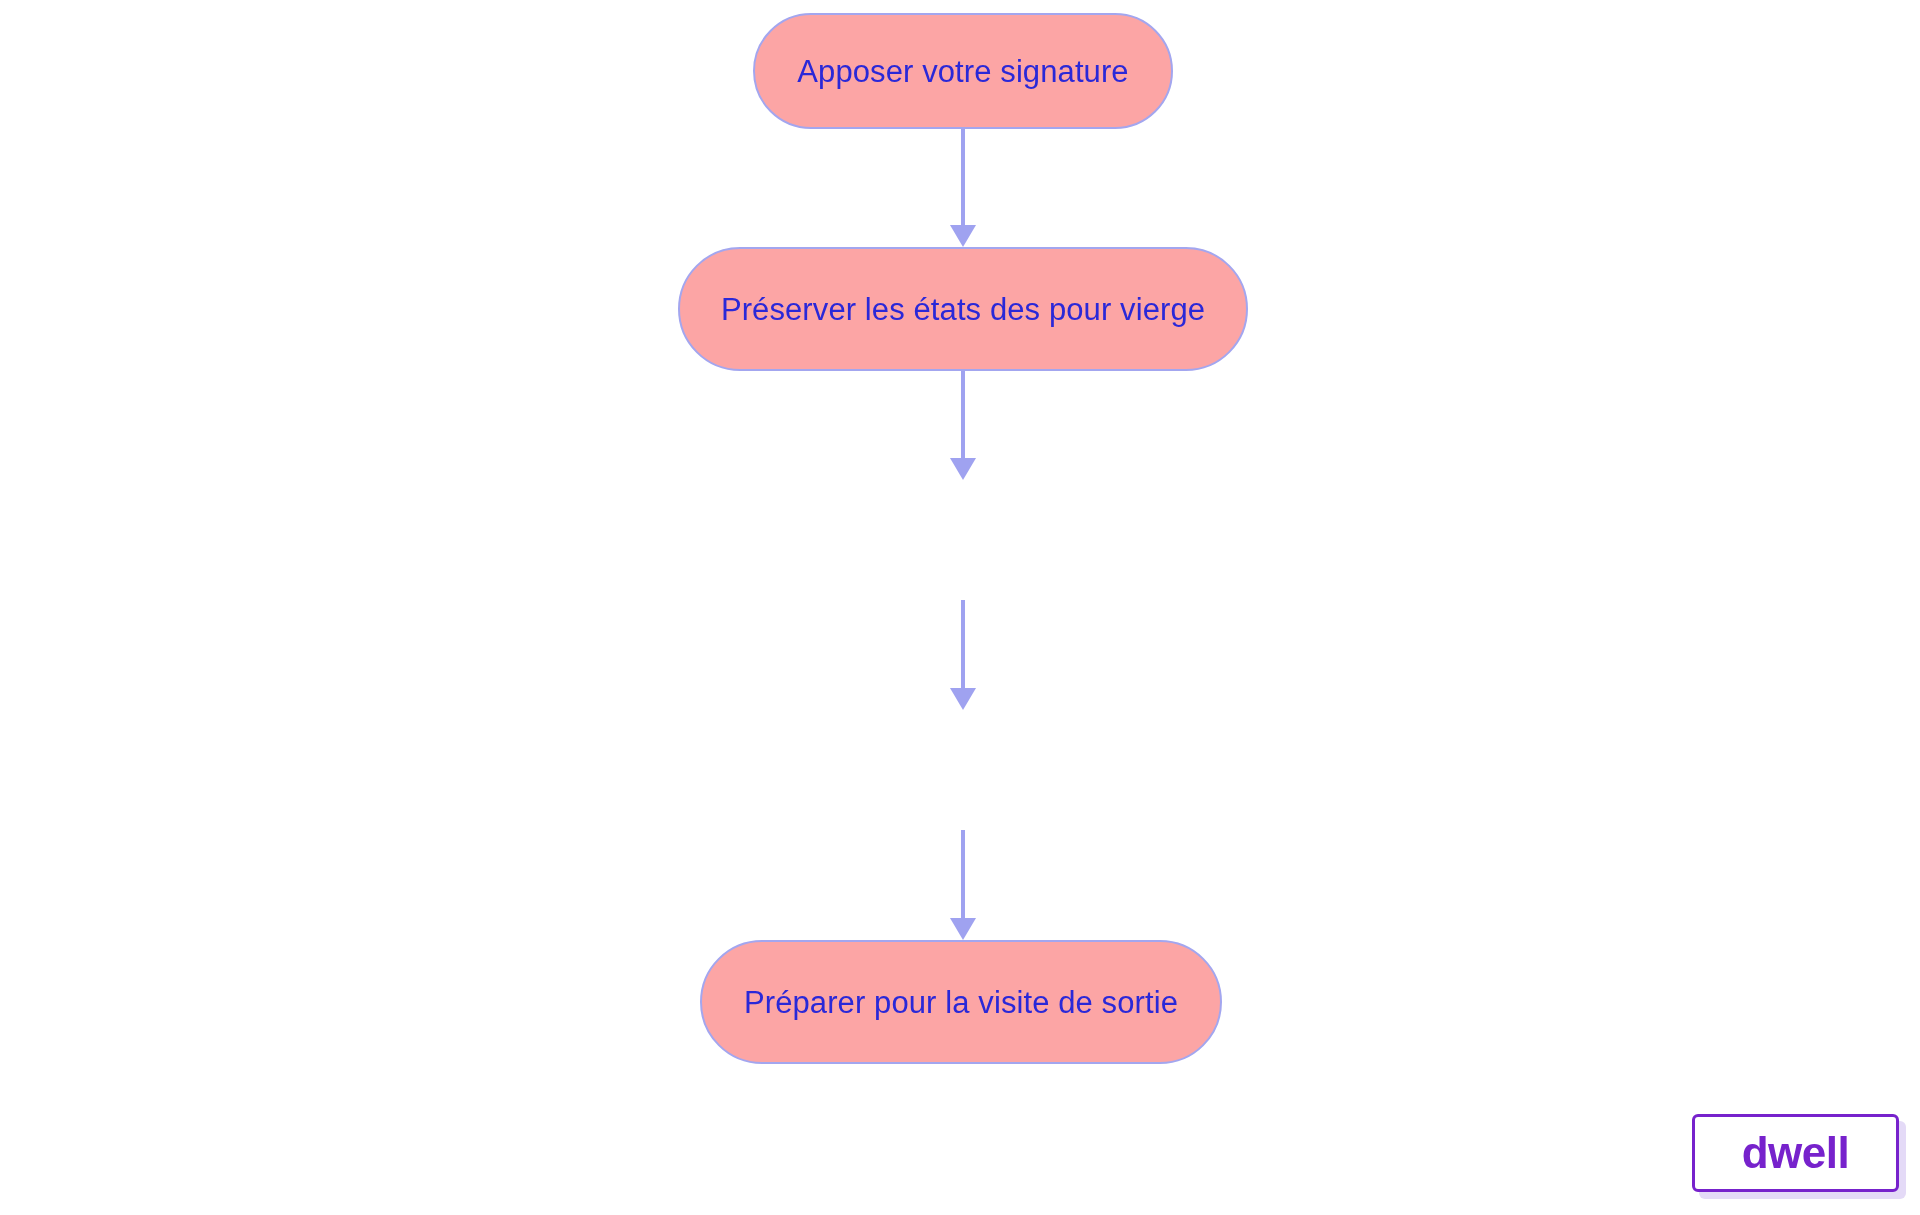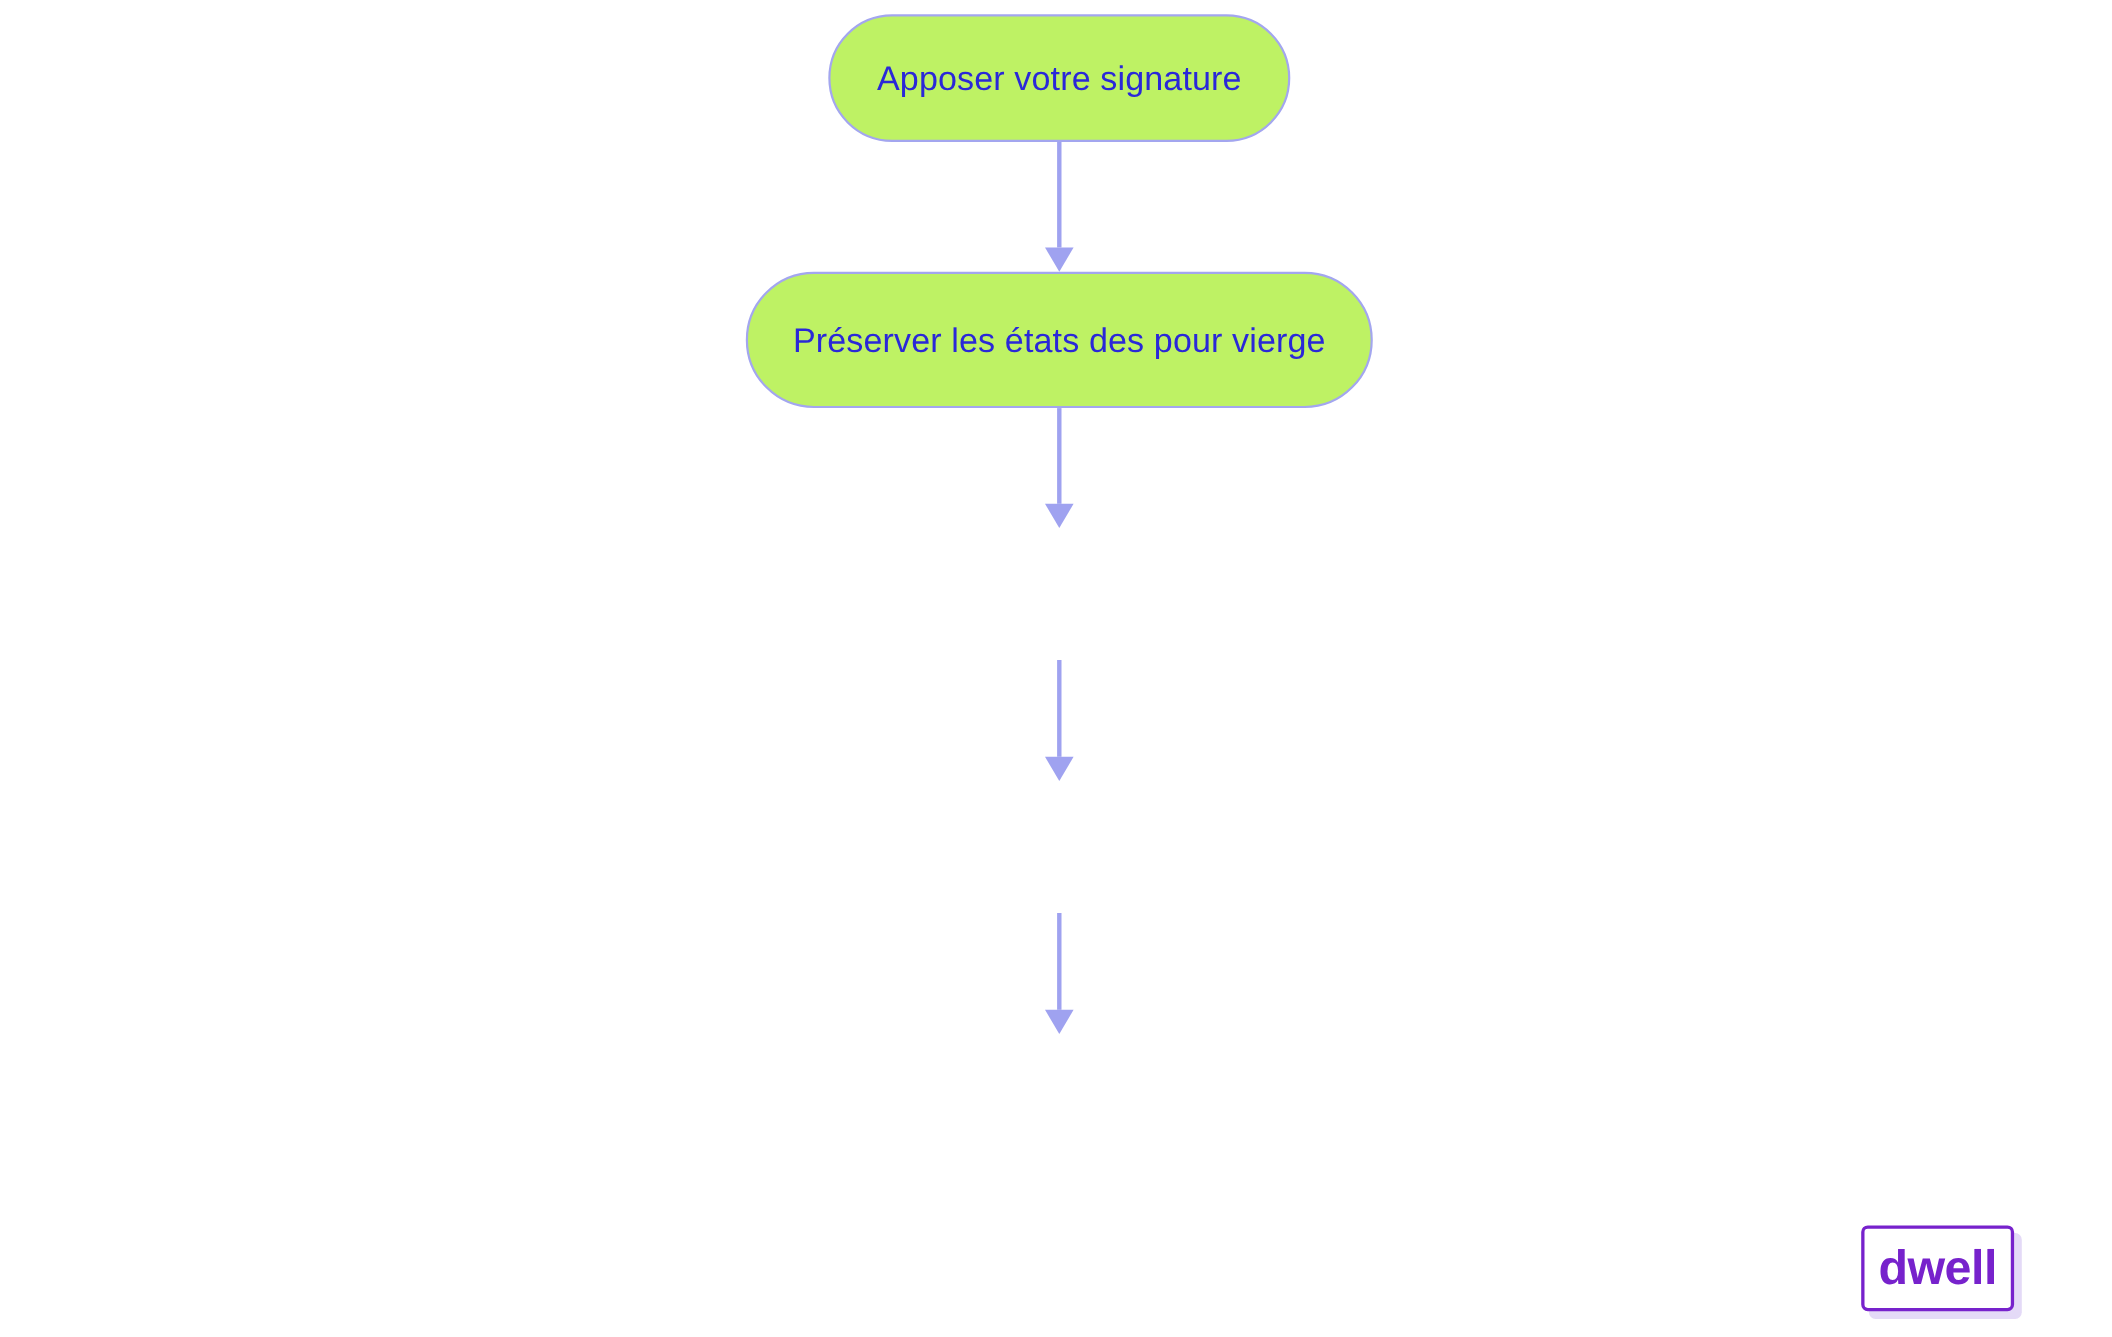--- a/index.html
+++ b/index.html
@@ -21,21 +21,21 @@
     background: #ffffff;
   }
 
   
   .node {
     position: absolute;
     box-sizing: border-box;
     display: flex;
     align-items: center;
     justify-content: center;
-    background: #bef264;
+    background: #fca5a5;
     border: 2px solid #a3a6ef;
     border-radius: 999px;
     color: #2a28d8;
     font-size: 31px;
     font-weight: 400;
     letter-spacing: 0.1px;
     line-height: 1;
     white-space: nowrap;
     text-align: center;
   }
@@ -85,21 +85,21 @@
 
   #edge-3 { left: 948px; top: 830px; height: 110px; }
   #edge-3 .line { height: 88px; }
   #edge-3 .head { top: 88px; }
 
   
   #brand-badge {
     position: absolute;
     left: 1692px;
     top: 1114px;
-    width: 139px;
+    width: 207px;
     height: 78px;
     box-sizing: border-box;
     background: #ffffff;
     border: 3px solid #7722cc;
     border-radius: 6px;
     display: flex;
     align-items: center;
     justify-content: center;
     box-shadow: 7px 7px 0 0 #e4daf7;
   }
@@ -119,20 +119,23 @@
   <div class="node" id="node-0">
     <span class="node-label">Apposer votre signature</span>
   </div>
 
   <div class="node" id="node-1">
     <span class="node-label">Préserver les états des pour vierge</span>
   </div>
 
 
 
+  <div class="node" id="node-4">
+    <span class="node-label">Préparer pour la visite de sortie</span>
+  </div>
 
   <div class="connector" id="edge-0">
     <div class="line"></div>
     <div class="head"></div>
   </div>
 
   <div class="connector" id="edge-1">
     <div class="line"></div>
     <div class="head"></div>
   </div>

